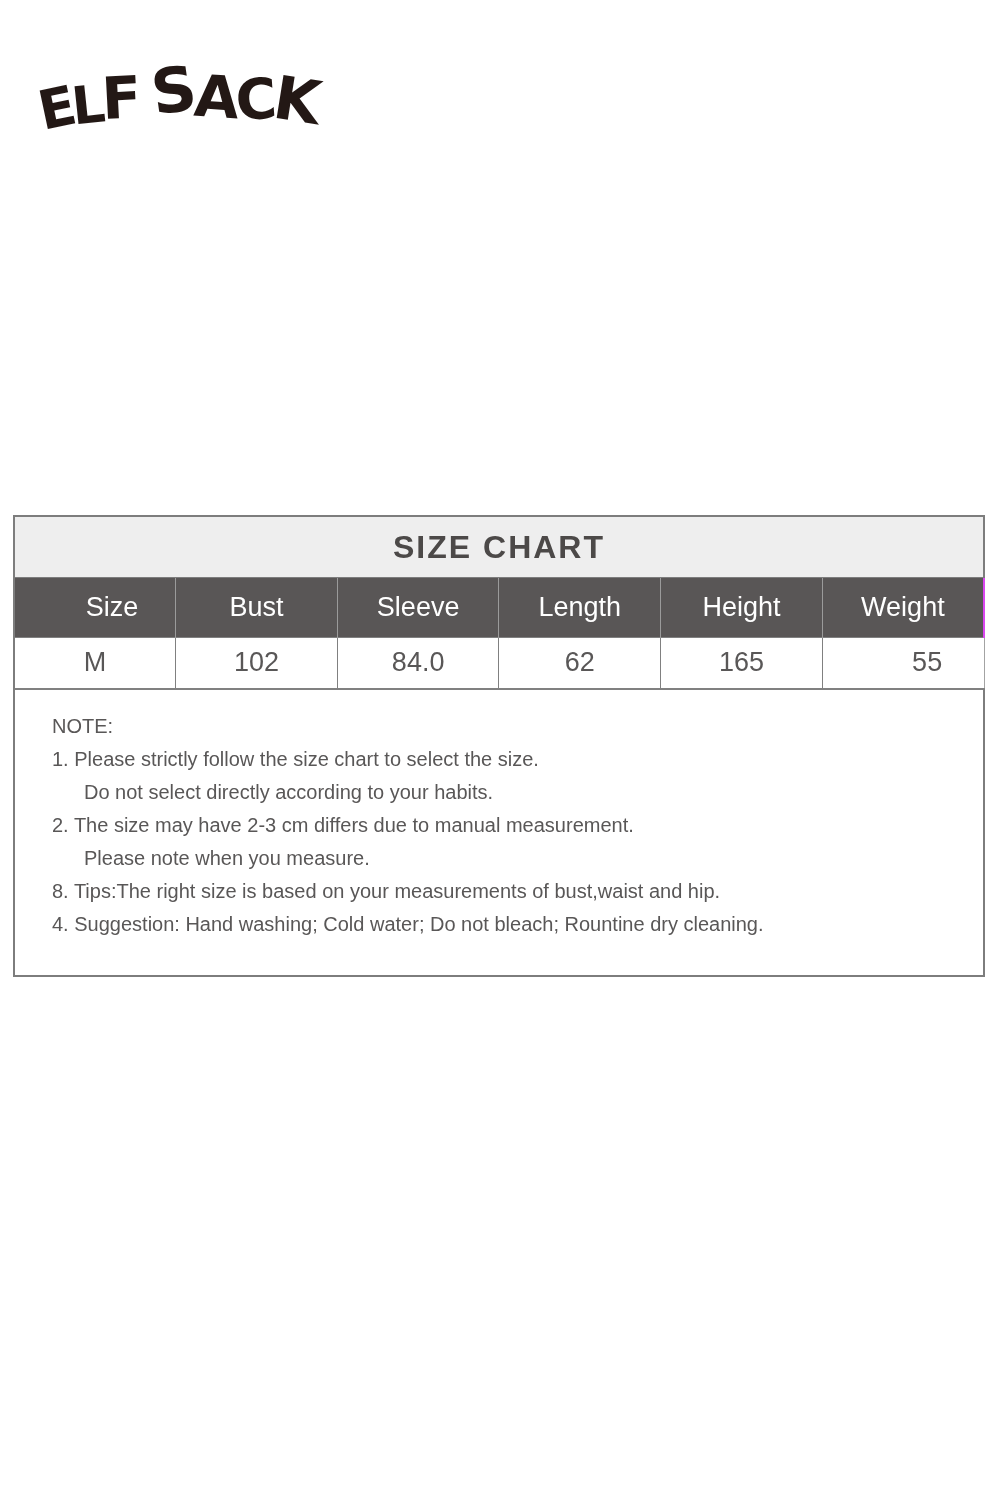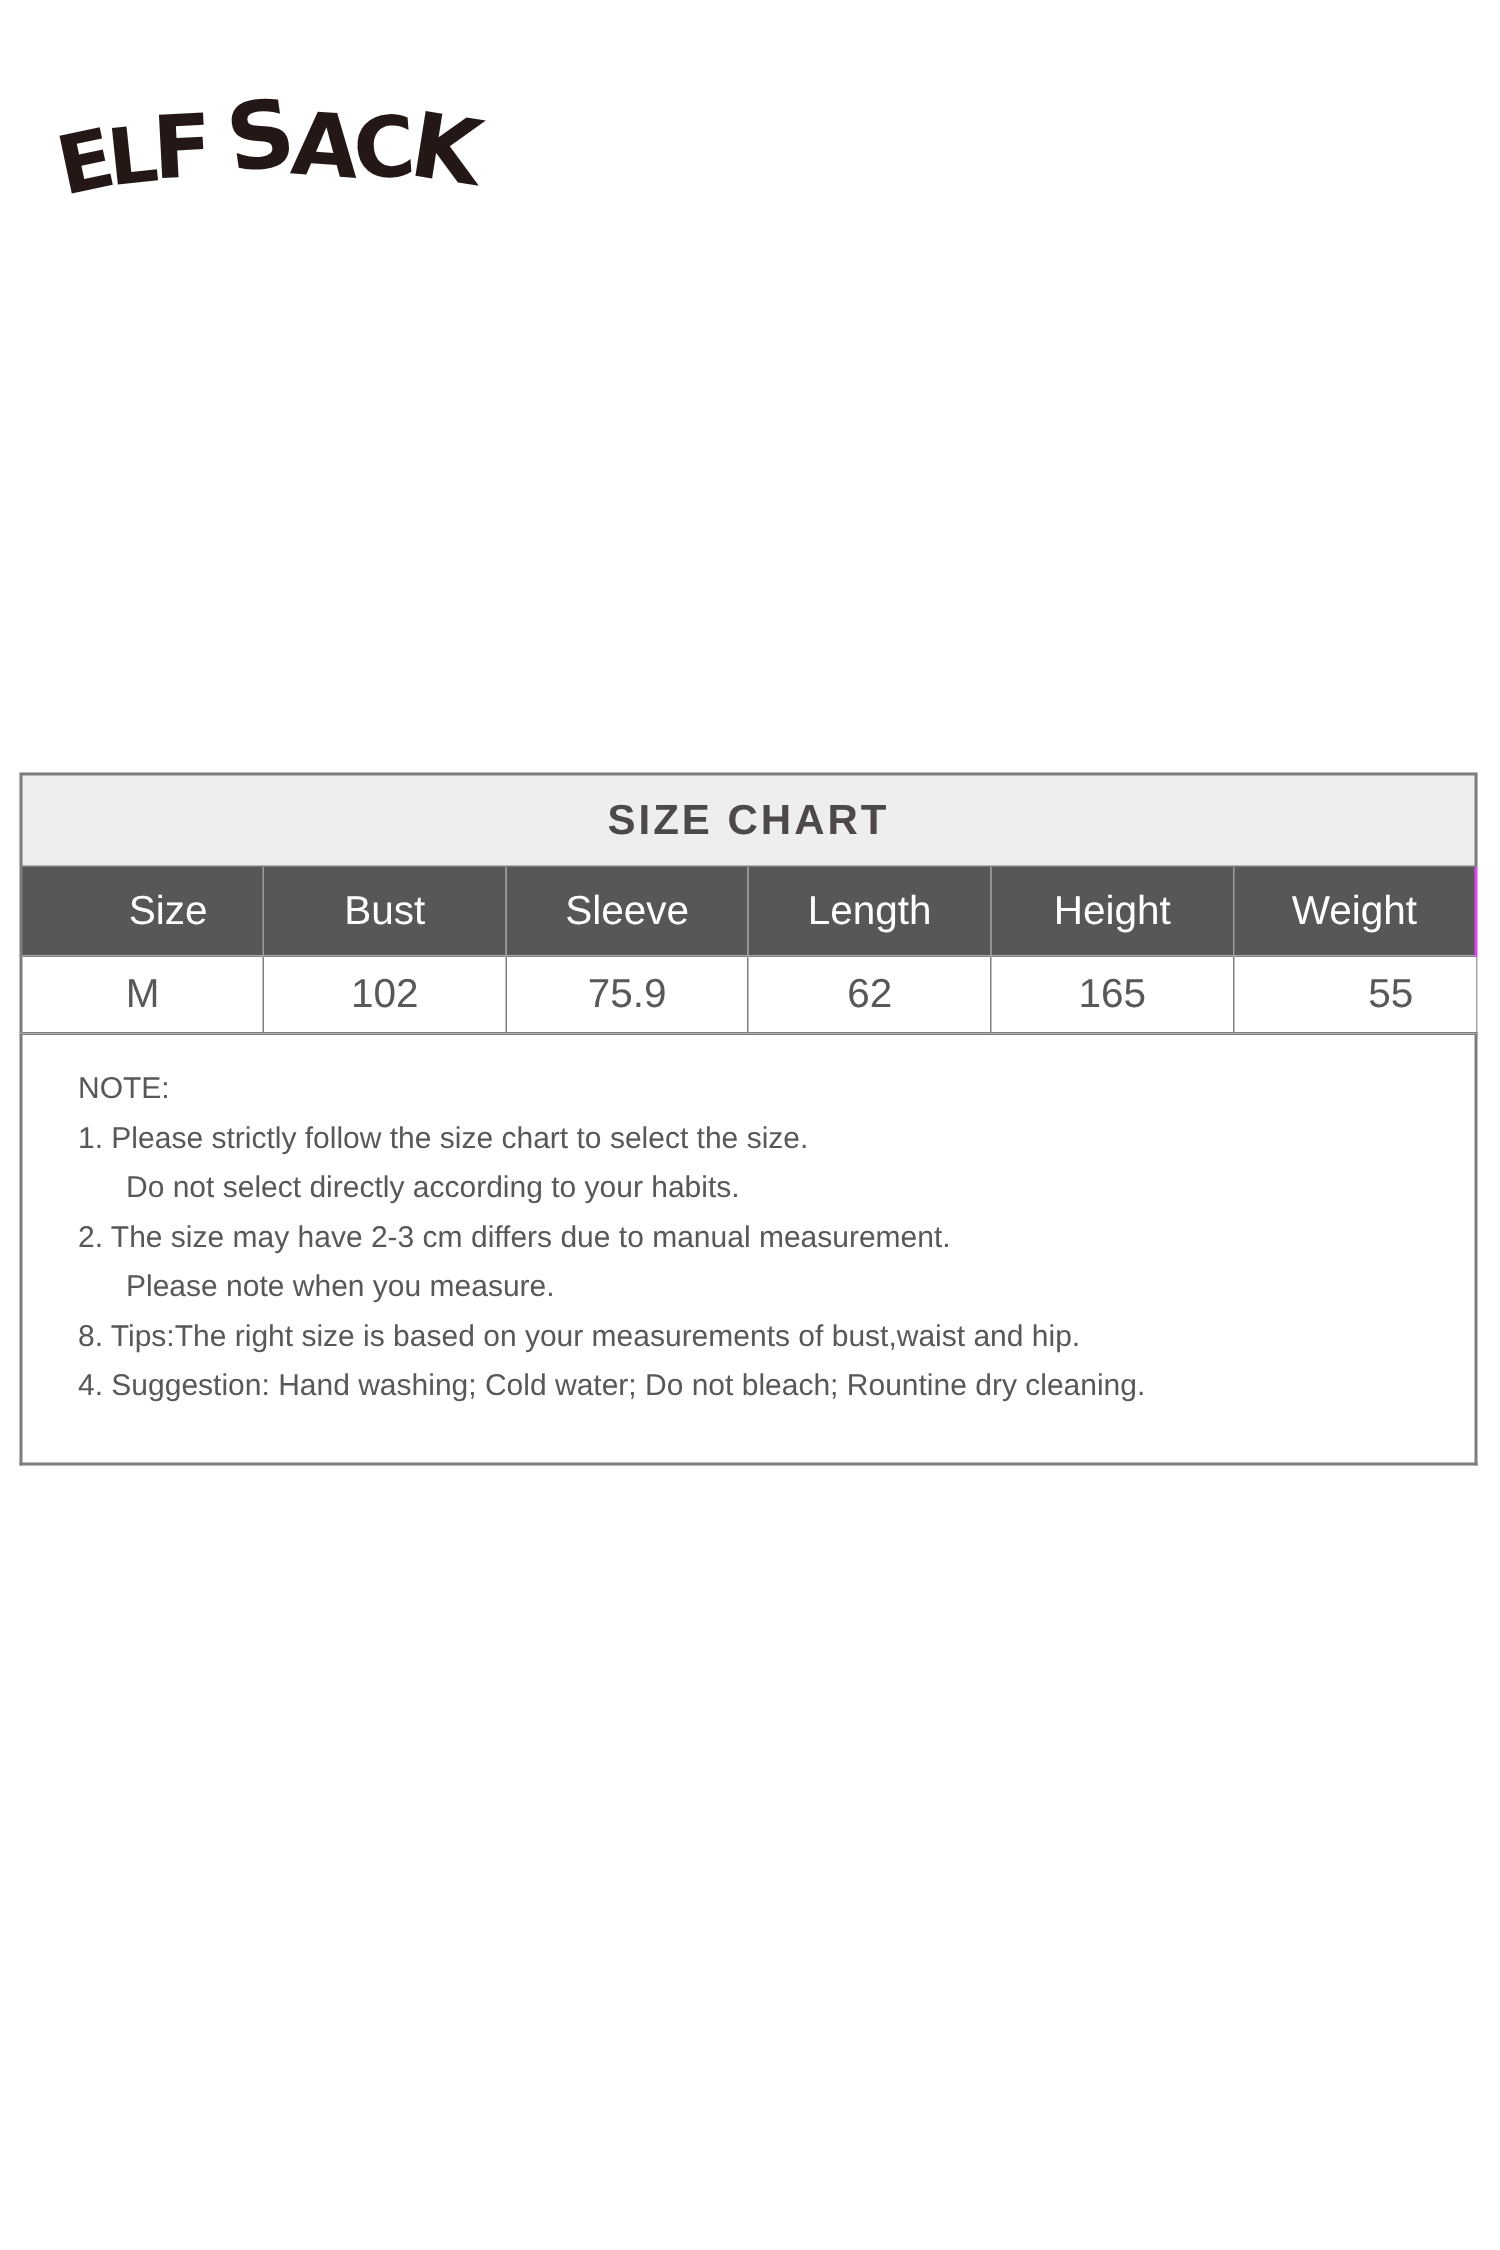--- a/index.html
+++ b/index.html
@@ -44,21 +44,21 @@
     width: 972px;
   }
   .chart-title {
     height: 63px;
     background: #eeeeee;
     border: 2px solid #7d7d7d;
     border-bottom: 1px solid #7d7d7d;
     display: flex;
     align-items: center;
     justify-content: center;
-    font-size: 28px;
+    font-size: 32px;
     font-weight: bold;
     color: #4c4948;
     letter-spacing: 2px;
   }
   table.size-table {
     width: 100%;
     border-collapse: collapse;
     table-layout: fixed;
   }
   table.size-table th {
@@ -112,21 +112,21 @@
         <th>Sleeve</th>
         <th>Length</th>
         <th>Height</th>
         <th>Weight</th>
       </tr>
     </thead>
     <tbody>
       <tr>
         <td>M</td>
         <td>102</td>
-        <td>75.9</td>
+        <td>84.0</td>
         <td>62</td>
         <td>165</td>
         <td>55</td>
       </tr>
     </tbody>
   </table>
 
   <div class="notes">
     <div class="note-line">NOTE:</div>
     <div class="note-line">1. Please strictly follow the size chart to select the size.</div>

